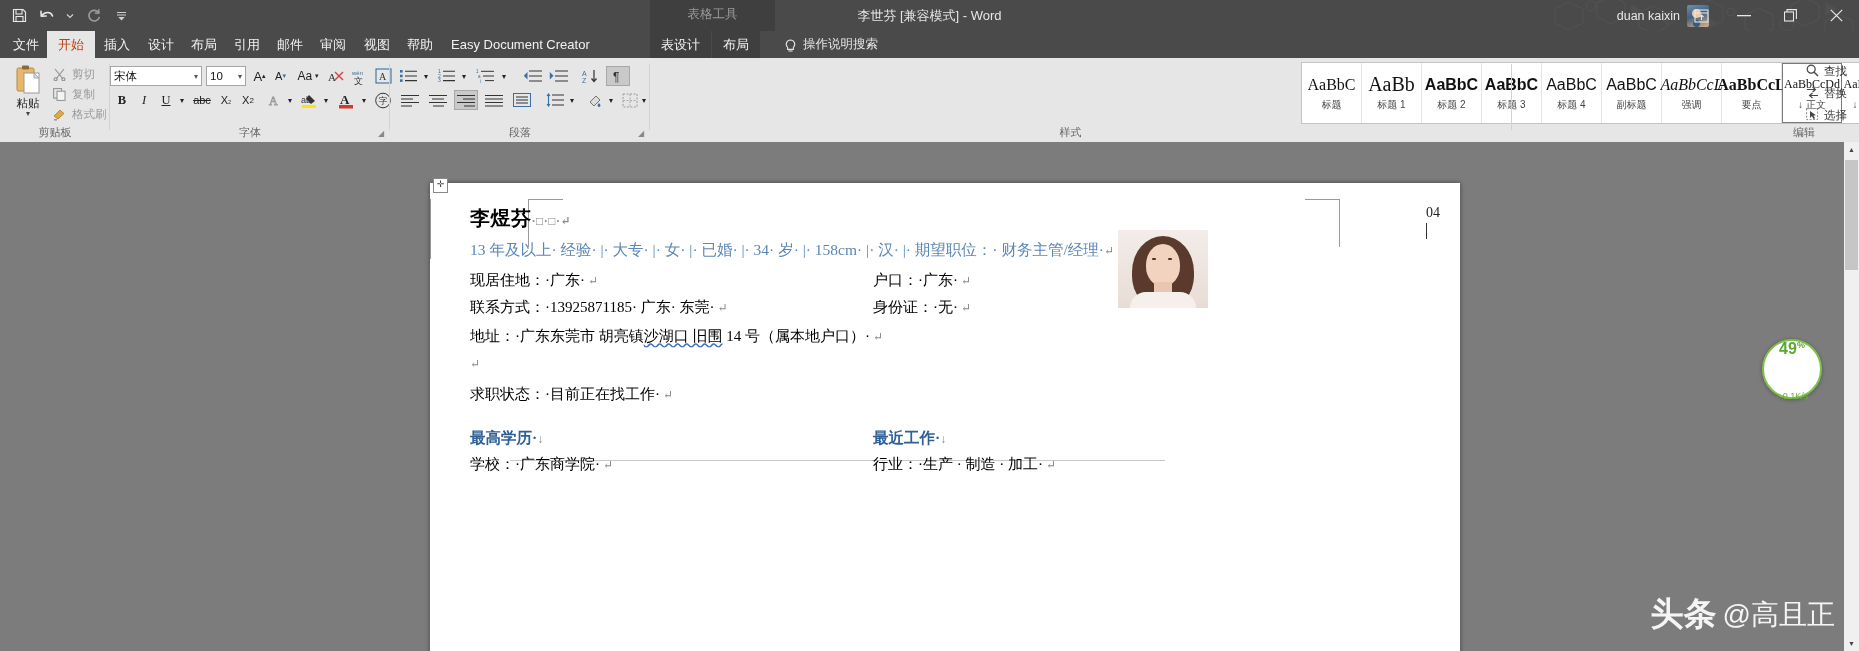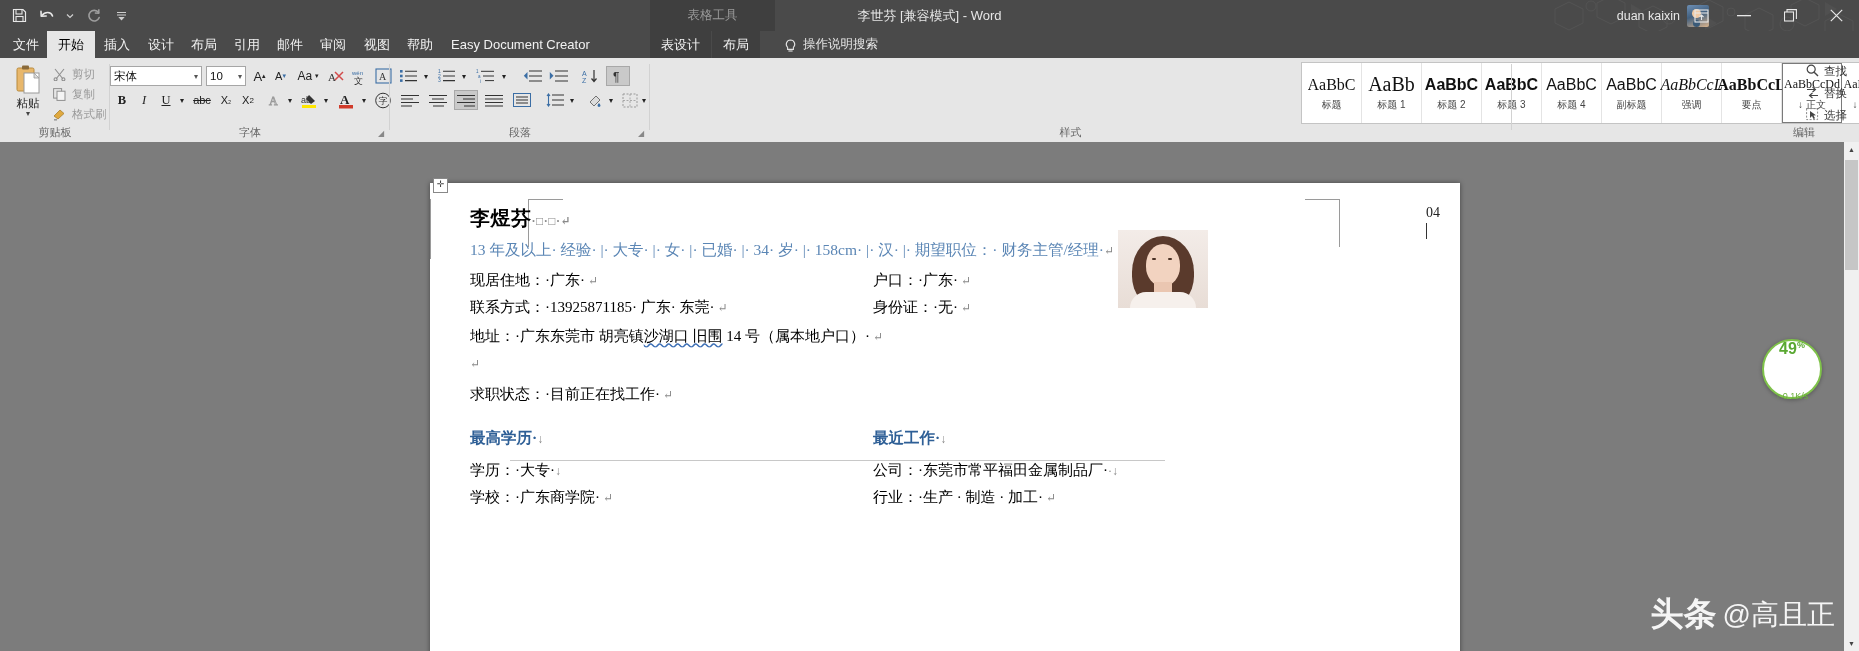--- a/index.html
+++ b/index.html
@@ -8,42 +8,42 @@
        -webkit-font-smoothing:antialiased;}
   #app{position:relative;width:1859px;height:651px;overflow:hidden;background:#f0f0f0;}
 
   
   .titlebar{position:absolute;left:0;top:0;width:1859px;height:31px;background:#4a4a4a;}
   .qat{position:absolute;left:6px;top:0;height:31px;display:flex;align-items:center;gap:2px;}
   .qat .qbtn{width:26px;height:26px;display:flex;align-items:center;justify-content:center;
              color:#e8e8e8;font-size:14px;cursor:default;}
   .qat .qbtn.small{width:16px;}
   .qat svg{display:block;}
-  .ctx-tools{position:absolute;left:650px;top:0;width:125px;height:31px;background:#3f3f3f;}
+  .ctx-tools{position:absolute;left:650px;top:0;width:125px;height:31px;background:#3f3f3f;font-family:Liberation Mono, monospace;}
   .ctx-tools span{display:block;text-align:center;line-height:31px;color:#9a9a9a;font-size:12.5px;}
   .win-title{position:absolute;left:0;top:0;width:1859px;height:31px;line-height:31px;
              text-align:center;color:#e6e6e6;font-size:13px;pointer-events:none;}
   .user-area{position:absolute;right:150px;top:0;height:31px;display:flex;align-items:center;gap:7px;}
   .user-name{color:#e8e8e8;font-size:12.5px;}
   .avatar{width:22px;height:22px;border-radius:2px;overflow:hidden;position:relative;
           background:linear-gradient(160deg,#6d8fb5 0%,#42607f 45%,#d9b38c 100%);}
   .avatar::after{content:"";position:absolute;left:5px;top:4px;width:9px;height:9px;border-radius:50%;
                  background:#f0c9a4;box-shadow:0 10px 0 -1px #3a5a78;}
   .wincontrols{position:absolute;right:0;top:0;height:31px;display:flex;align-items:center;}
   .wincontrols .wc{width:46px;height:31px;display:flex;align-items:center;justify-content:center;
                    color:#e8e8e8;font-size:12px;}
   .wincontrols .ribdisp{width:40px;}
   .wc-x{font-size:15px;}
   .hexbg{position:absolute;right:0;top:0;width:620px;height:31px;opacity:.5;pointer-events:none;}
 
   
   .tabstrip{position:absolute;left:0;top:31px;width:1859px;height:27px;background:#4a4a4a;}
   .tab{position:absolute;top:0;height:27px;line-height:27px;padding:0 11px;color:#f2f2f2;
        font-size:13px;white-space:nowrap;}
-  .tab.active{background:#e6e6e6;color:#000000;}
+  .tab.active{background:#e6e6e6;color:#c2410c;}
   .tab.ctx{background:#3f3f3f;}
   .tellme{position:absolute;top:0;height:27px;line-height:27px;color:#e8e8e8;font-size:12.5px;
           display:flex;align-items:center;gap:6px;}
   .bulb{display:inline-block;width:13px;height:15px;position:relative;}
 
   
   .ribbon{position:absolute;left:0;top:58px;width:1859px;height:84px;background:#e6e6e6;
           border-bottom:1px solid #d0d0d0;}
   .grp{position:absolute;top:0;height:84px;}
   .grp-label{position:absolute;bottom:2px;width:100%;text-align:center;font-size:11px;color:#666;}
@@ -641,26 +641,20 @@
 
         <div class="hr" style="top:255px;"></div>
 
         <div class="d-row" style="margin-top:16px;">
           <span class="sect-h">最高学历·</span><span class="pmark">↓</span>
           <span class="d-col2">
             <span class="sect-h">最近工作·</span><span class="pmark">↓</span>
           </span>
         </div>
 
-        <div class="d-row" style="margin-top:6px;">
-          <span>学历：</span><span>·大专·</span><span class="pmark">↓</span>
-          <span class="d-col2">
-            <span>公司：</span><span>·东莞市常平福田金属制品厂·</span><span class="pmark">·↓</span>
-          </span>
-        </div>
 
 
         <div class="d-row">
           <span>学校：</span><span>·广东商学院·</span><span class="pmark"> ↵</span>
           <span class="d-col2">
             <span>行业：</span><span>·生产 · 制造 · 加工·</span><span class="pmark"> ↵</span>
           </span>
         </div>
       </div>
     </div>

